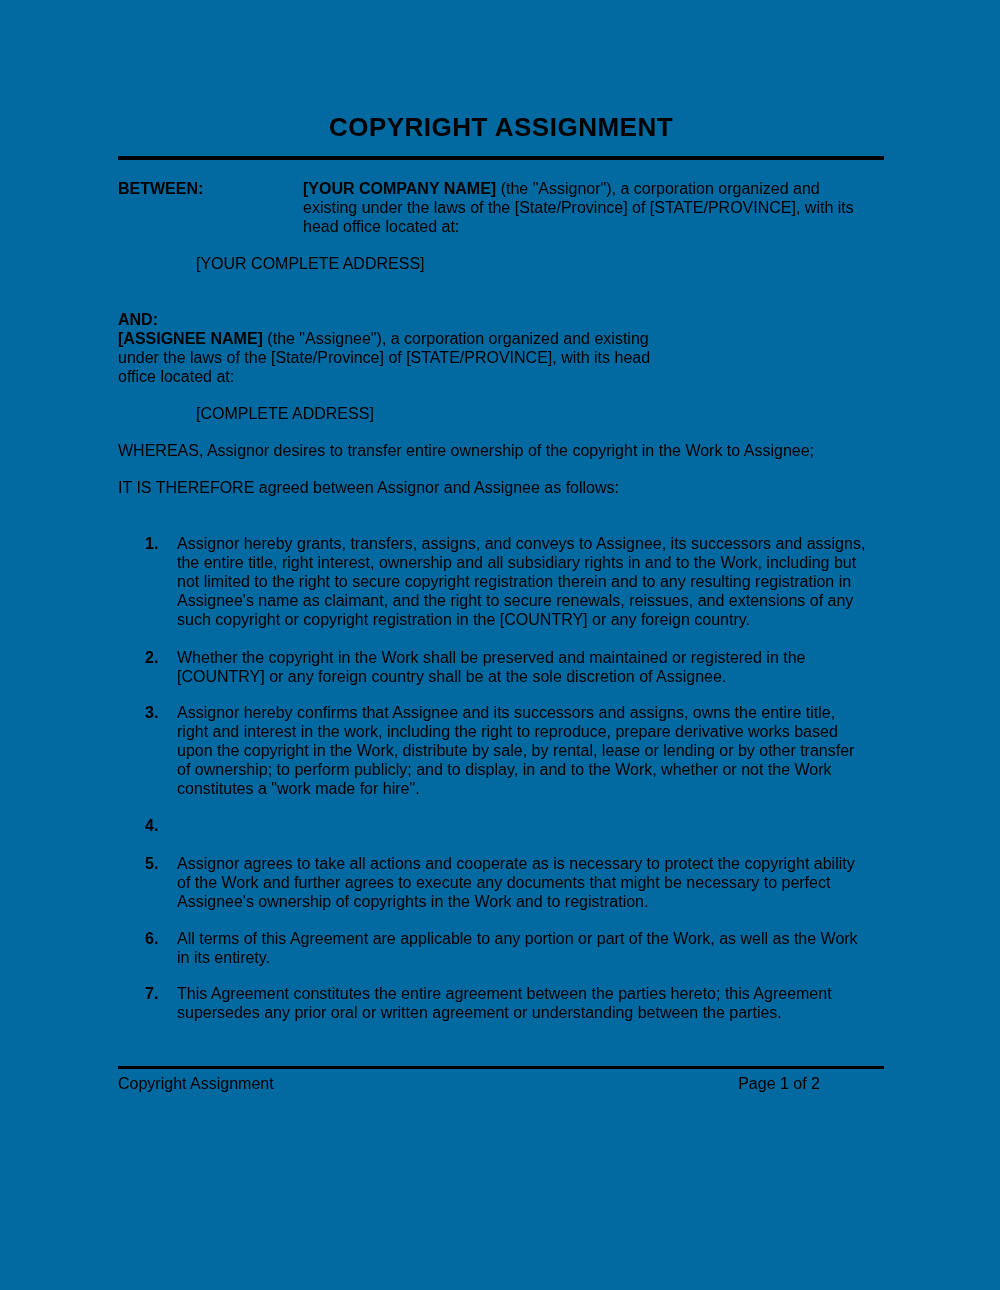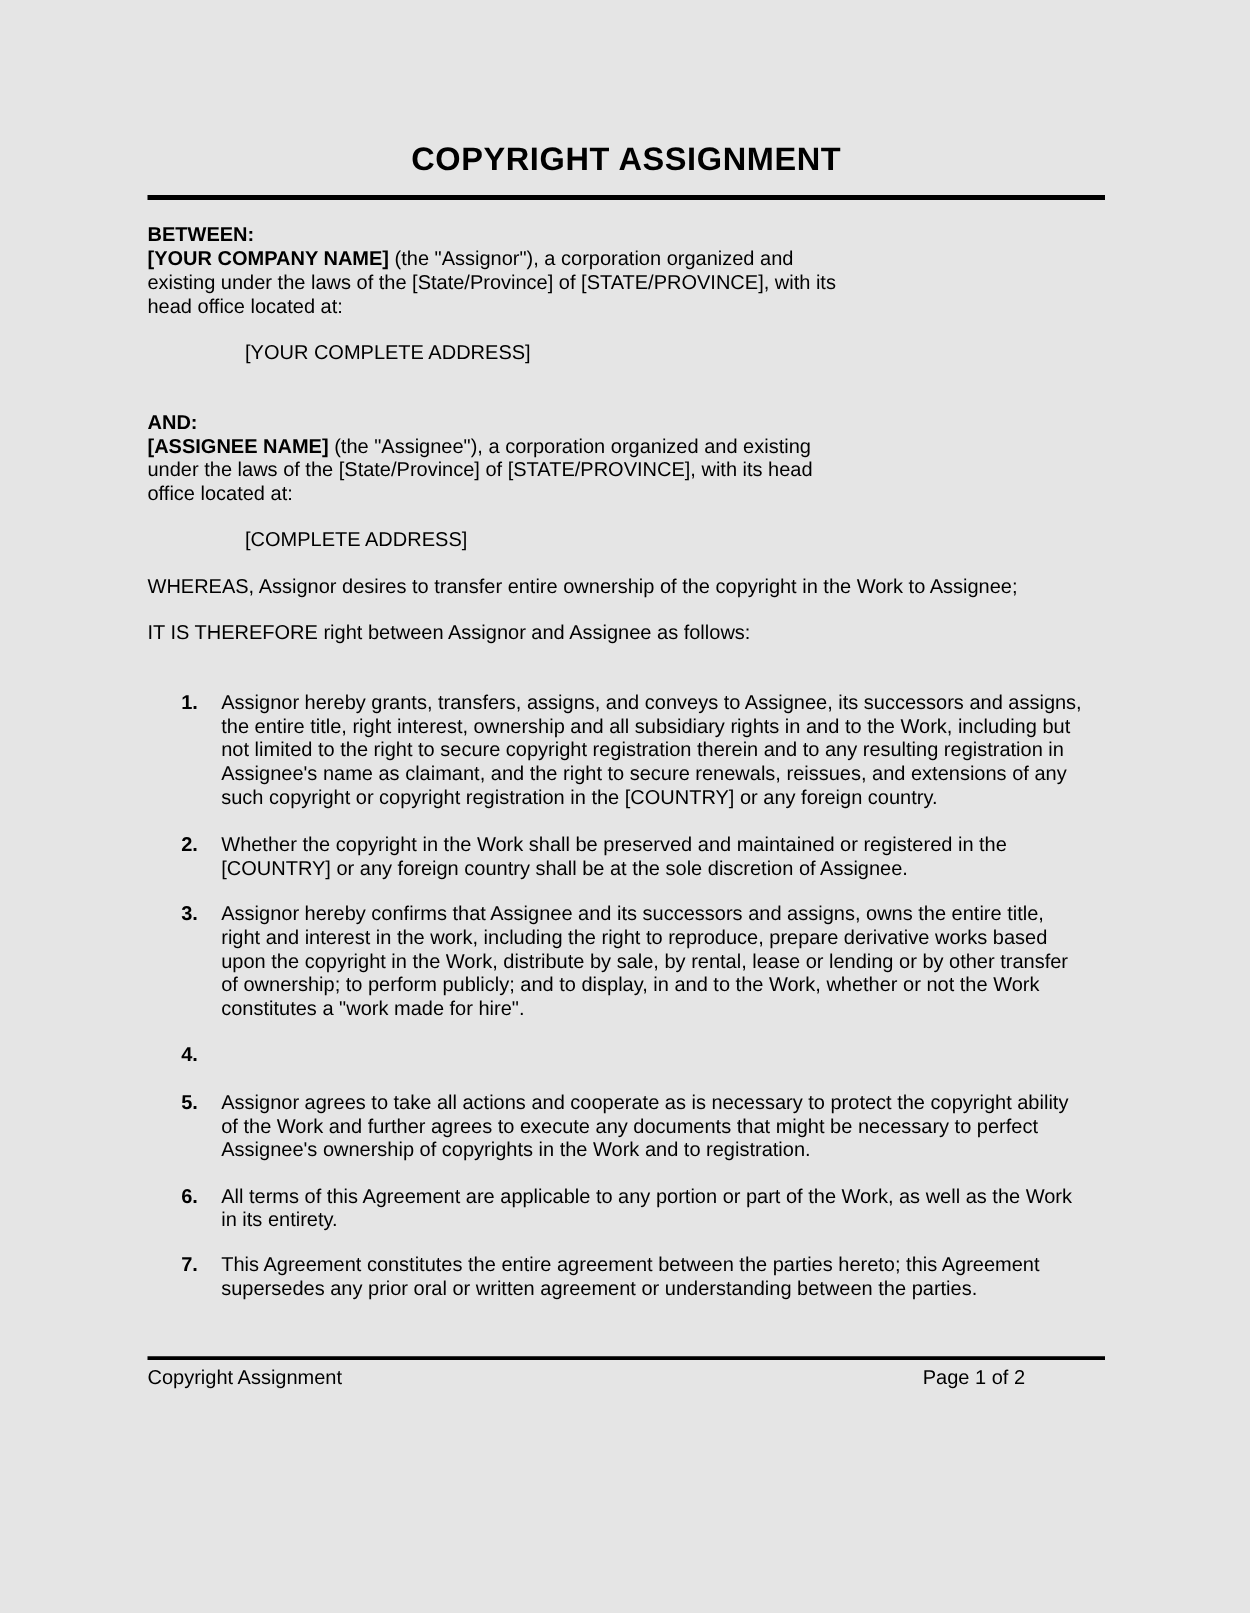--- a/index.html
+++ b/index.html
@@ -1,20 +1,20 @@
 <!DOCTYPE html>
 <html><head>
 <meta charset="utf-8">
 <style>
   html, body { margin: 0; padding: 0; background: #ffffff; }
   .page {
     position: relative;
     width: 1000px;
     height: 1290px;
-    background: #e5e5e5;
+    background: #0369a1;
     color: #000000;
     font-family: "Liberation Sans", sans-serif;
     font-size: 16px;
     line-height: 19px;
     overflow: hidden;
   }
   .content { width: 766px; margin-left: 118px; }
   .title {
     margin: 0;
     padding-top: 112px;
@@ -24,21 +24,21 @@
     text-align: center;
     letter-spacing: 0.5px;
     white-space: pre;
   }
   .rule { background: #000000; width: 766px; }
   .rule-title { margin-top: 14px; height: 4px; }
   .rule-footer { margin-top: 44px; height: 3px; }
   .para { margin: 0; white-space: pre; }
   .intro { margin-top: 45px; }
   .party-row { display: flex; }
-  .party-row-1 { margin-top: 19px; flex-direction: column; }
+  .party-row-1 { margin-top: 19px; }
   .party-row-2 { margin-top: 37px; flex-direction: column; }
   .party-label { width: 185px; font-weight: bold; flex: none; white-space: pre; }
   .party-text { white-space: pre; }
   .party-name { font-weight: bold; }
   .party-address { margin-top: 18px; margin-left: 78px; white-space: pre; }
   .whereas-1 { margin-top: 37px; }
   .whereas-2 { margin-top: 18px; }
   .therefore { margin-top: 18px; }
   .item { display: flex; margin-left: 27px; }
   .item-1 { margin-top: 37px; }
@@ -74,21 +74,21 @@
 
     <div class="party-row party-row-2">
       <div class="party-label">AND:</div>
       <div class="party-text"><span class="party-name">[ASSIGNEE NAME]</span><span> (the "Assignee"), a corporation organized and existing
 under the laws of the [State/Province] of [STATE/PROVINCE], with its head
 office located at:</span></div>
     </div>
     <p class="para party-address">[COMPLETE ADDRESS]</p>
 
     <p class="para whereas-2">WHEREAS, Assignor desires to transfer entire ownership of the copyright in the Work to Assignee;</p>
-    <p class="para therefore">IT IS THEREFORE right between Assignor and Assignee as follows:</p>
+    <p class="para therefore">IT IS THEREFORE agreed between Assignor and Assignee as follows:</p>
 
     <div class="item item-1">
       <div class="item-num">1.</div>
       <div class="item-text">Assignor hereby grants, transfers, assigns, and conveys to Assignee, its successors and assigns,
 the entire title, right interest, ownership and all subsidiary rights in and to the Work, including but
 not limited to the right to secure copyright registration therein and to any resulting registration in
 Assignee's name as claimant, and the right to secure renewals, reissues, and extensions of any
 such copyright or copyright registration in the [COUNTRY] or any foreign country.</div>
     </div>
     <div class="item item-2">

